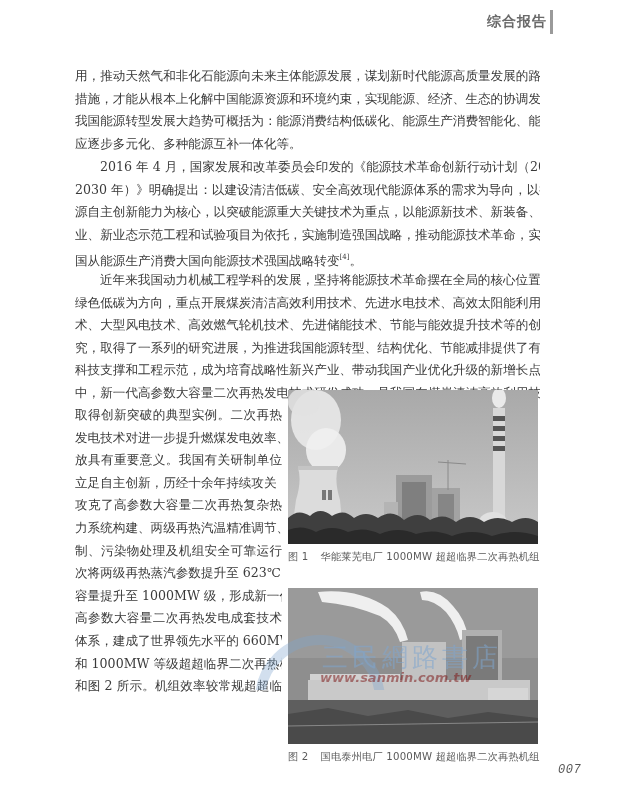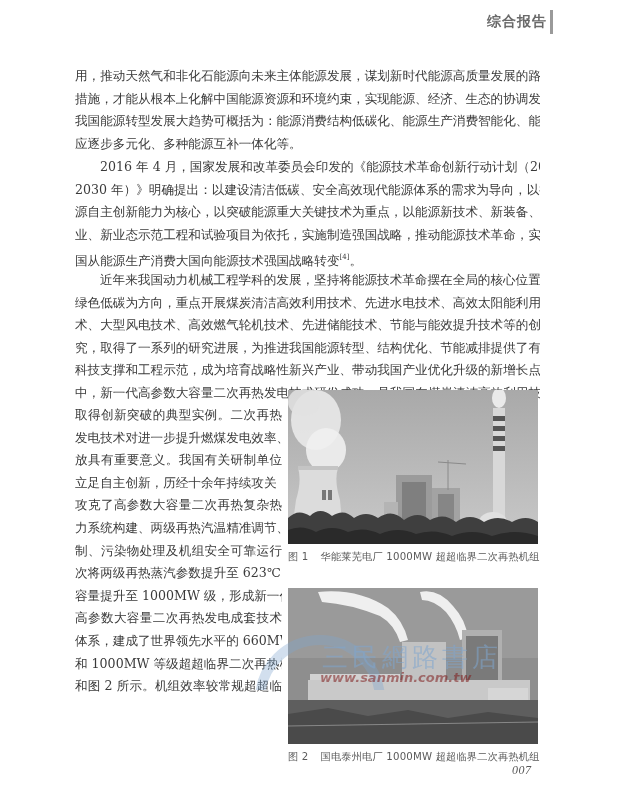--- a/index.html
+++ b/index.html
@@ -13,21 +13,21 @@
   .line { display: block; white-space: nowrap; text-align: justify; text-align-last: justify; height: 22.6px; overflow: hidden; }
   .line.last { text-align-last: left; }
   .narrow { position: absolute; left: 75px; width: 207px; font-size: 12.6px; line-height: 22.5px; }
   .narrow .line { text-align-last: justify; }
   sup { font-size: 7px; vertical-align: 6px; }
   .figure { position: absolute; left: 288px; width: 250px; padding-left: 16px; }
   .photo { position: absolute; left: 0; width: 250px; overflow: hidden; background: #b8b8b8; }
   .caption { position: absolute; left: 0; font-family: "DejaVu Sans", sans-serif; font-size: 10.2px;
              color: #5a5a5a; white-space: nowrap; letter-spacing: 0.2px; }
   .caption .num { margin-right: 12px; }
-  .page-number { position: absolute; top: 763px; left: 512px; font-family: Liberation Serif, serif;
+  .page-number { position: absolute; top: 763px; left: 558px; font-family: Liberation Mono, monospace;
                  font-style: italic; font-size: 12px; color: #555; letter-spacing: 0.5px; }
   .watermark { position: absolute; left: 290px; top: 640px; width: 250px; height: 60px; pointer-events: none; }
 </style>
 </head>
 <body>
 
 <div class="header-label">综合报告</div>
 <div class="header-bar"></div>
 
 <div class="text-block" style="top:65px;">

